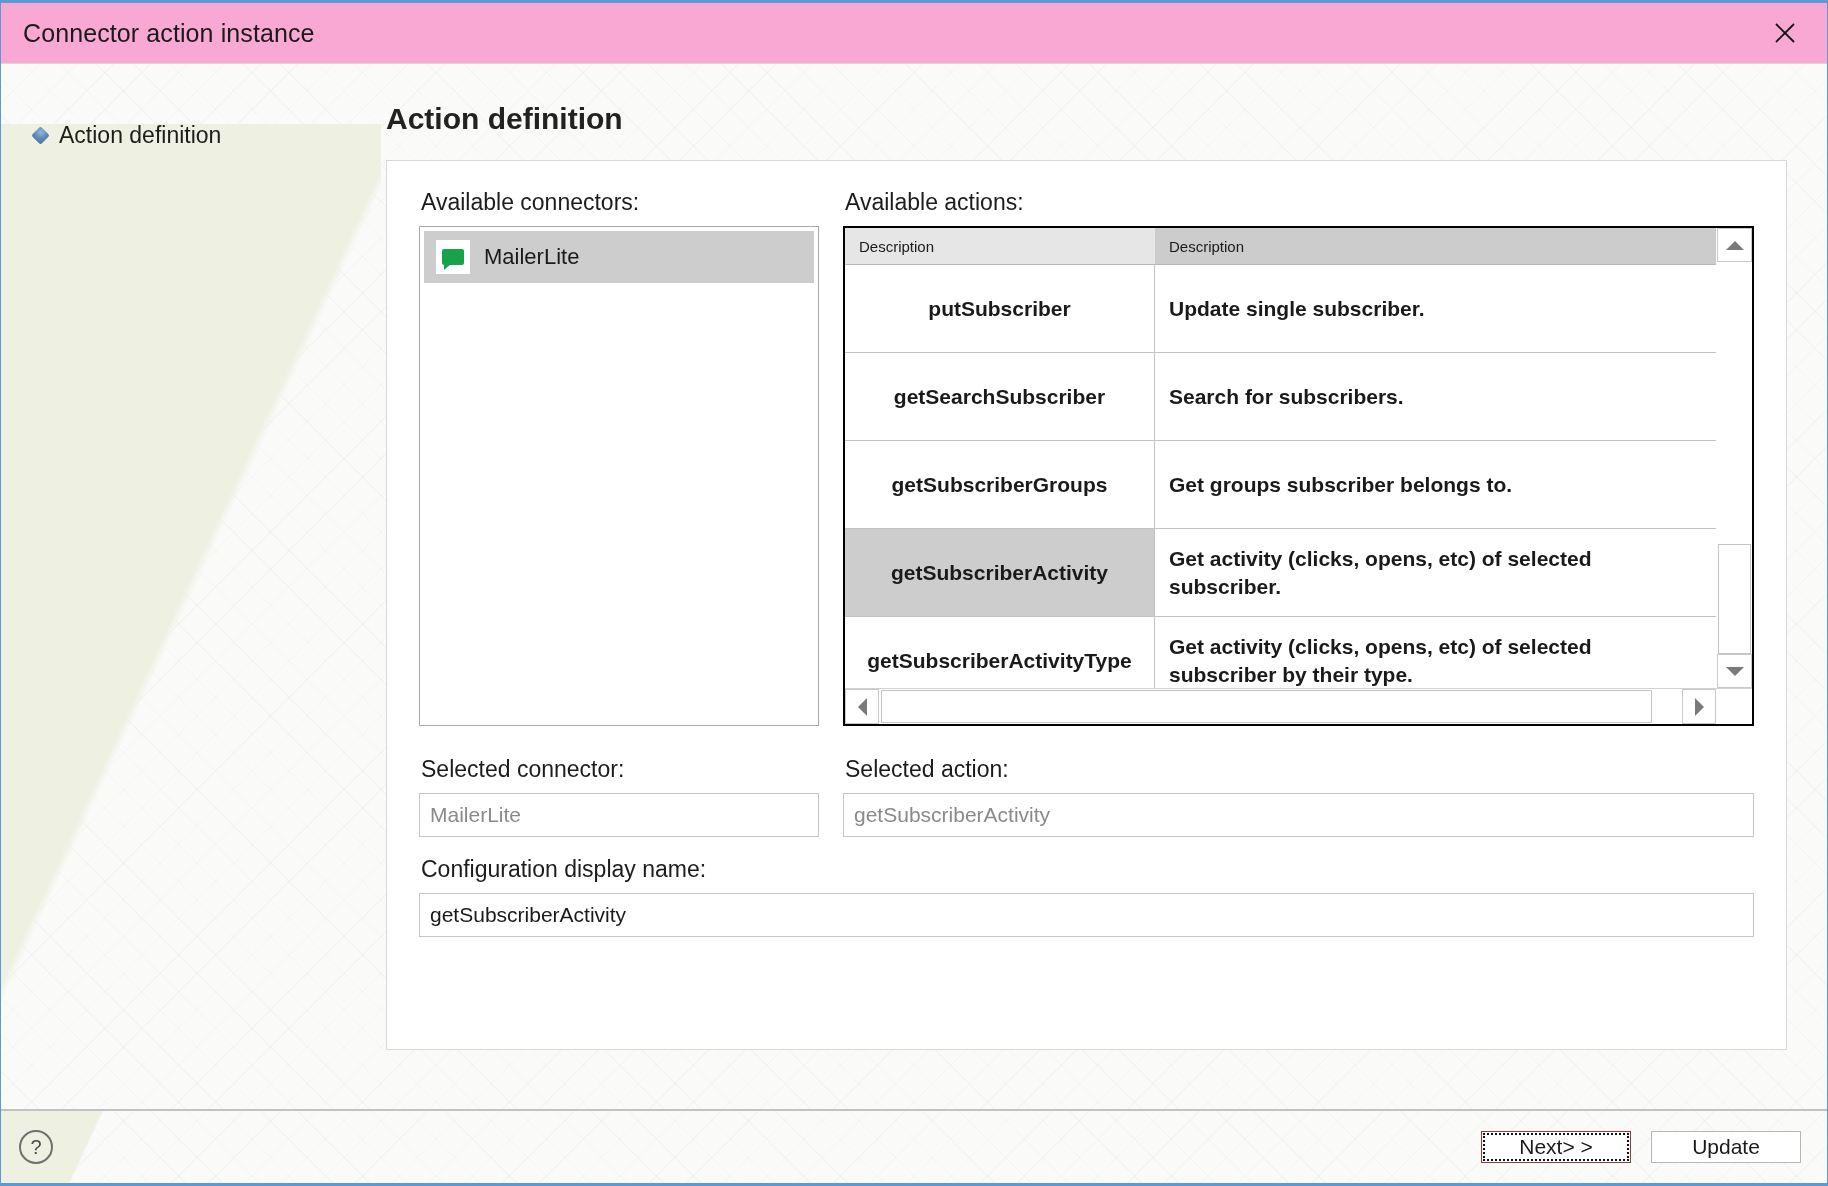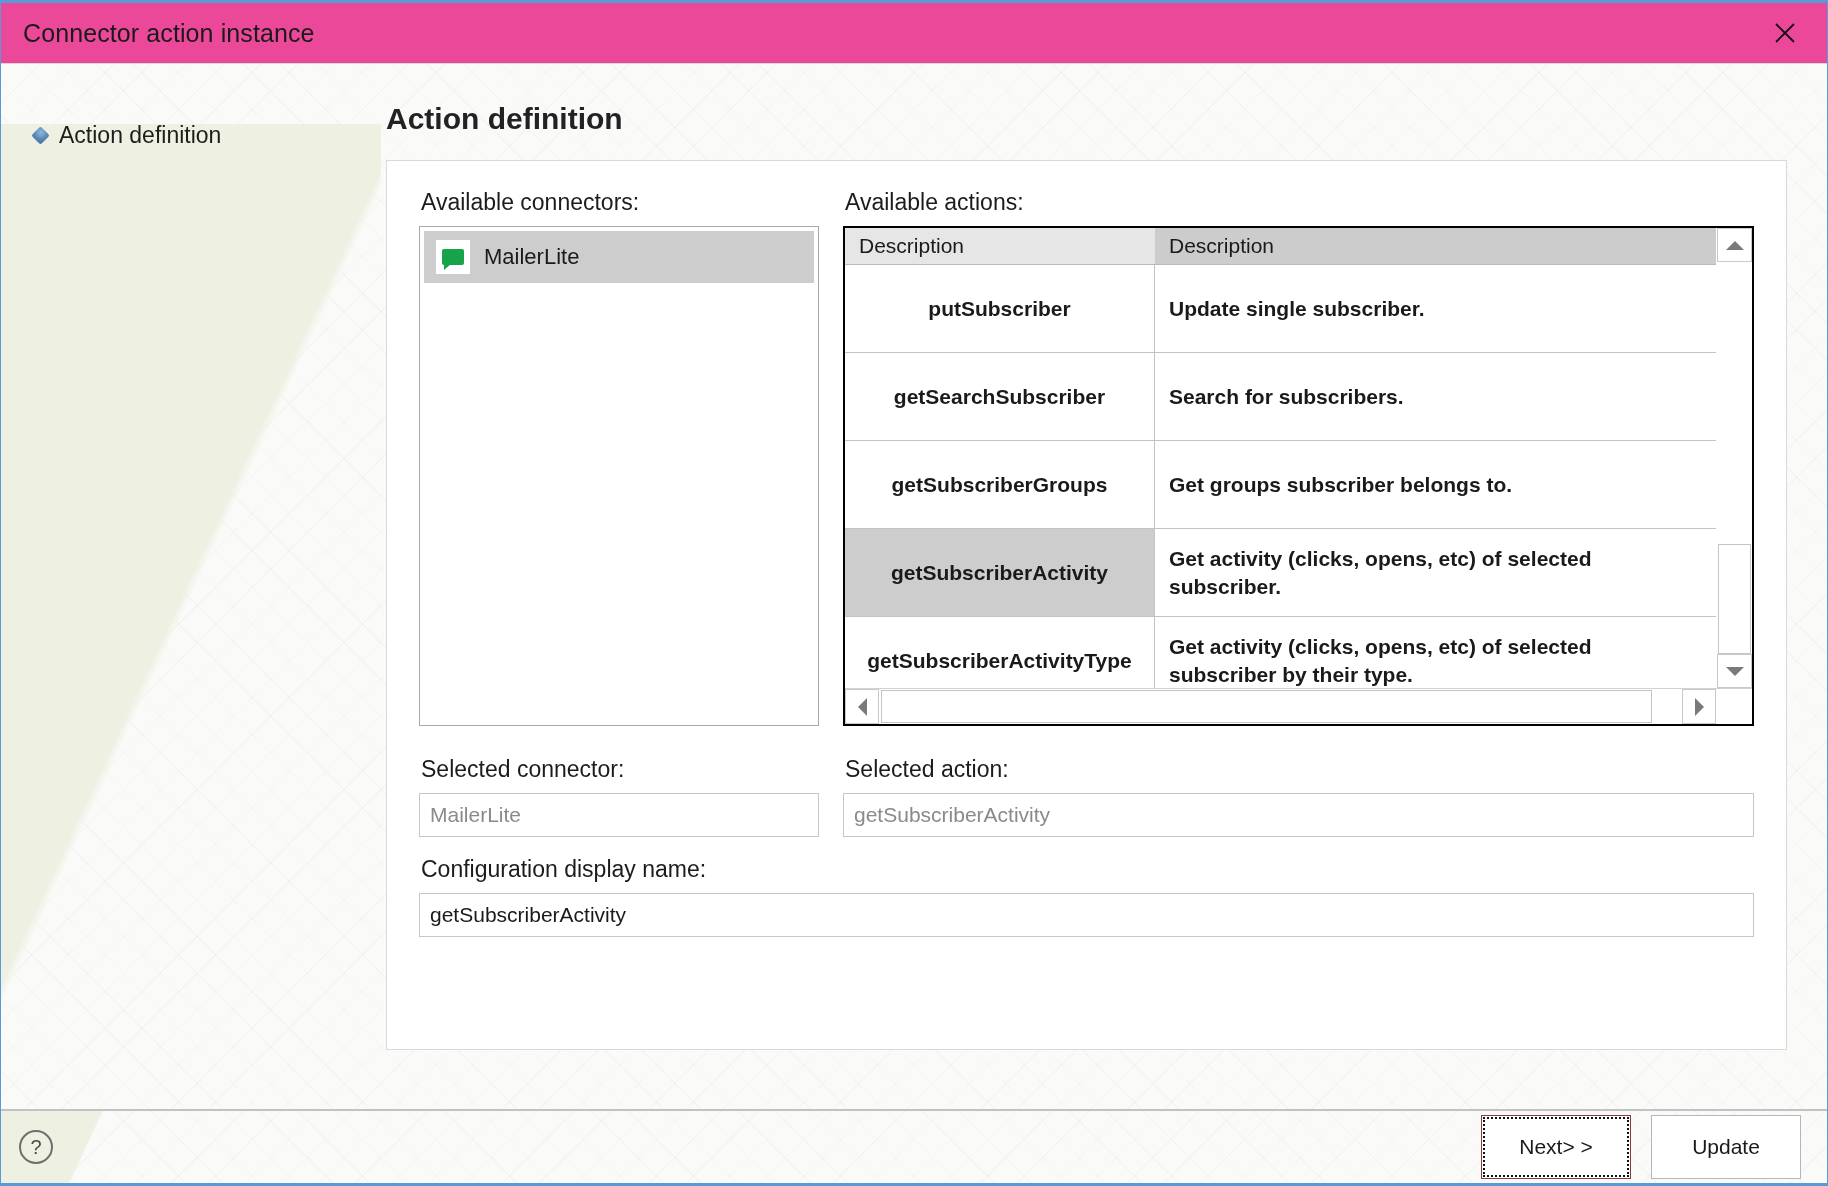--- a/index.html
+++ b/index.html
@@ -19,21 +19,21 @@
     border-bottom-width: 3px;
     background: #ffffff;
     display: flex;
     flex-direction: column;
   }
 
   
   .titlebar {
     height: 60px;
     flex: 0 0 60px;
-    background: #ec4899;
+    background: #f9a8d4;
     display: flex;
     align-items: center;
     padding: 0 18px 0 22px;
     position: relative;
   }
   .titlebar .title {
     font-size: 25px;
     color: #1a1a1a;
     letter-spacing: 0.1px;
   }
@@ -188,21 +188,21 @@
     min-width: 0;
     display: flex;
     flex-direction: column;
   }
   .grid-head {
     display: flex;
     flex: 0 0 37px;
     border-bottom: 1px solid #b9b9b9;
   }
   .grid-head .hc {
-    font-size: 21px;
+    font-size: 15px;
     color: #1a1a1a;
     display: flex;
     align-items: center;
     padding: 0 14px;
   }
   .hc.c1 { flex: 0 0 310px; background: #e6e6e6; }
   .hc.c2 { flex: 1 1 auto; background: #cccccc; }
 
   .grid-body {
     flex: 1 1 auto;
@@ -339,21 +339,21 @@
     color: #4a4a4a;
     font-size: 20px;
     display: flex; align-items: center; justify-content: center;
     cursor: pointer;
     position: relative; z-index: 2;
     background: transparent;
   }
   .btns { margin-left: auto; display: flex; gap: 20px; }
   .btn {
     min-width: 150px;
-    height: 64px;
+    height: 32px;
     border: 1px solid #b6b6b6;
     background: #ffffff;
     font-family: "Liberation Sans", sans-serif;
     font-size: 21px;
     color: #1a1a1a;
     cursor: pointer;
     display: flex; align-items: center; justify-content: center;
   }
   .btn.primary {
     border: 1px solid #8a3b3b;

